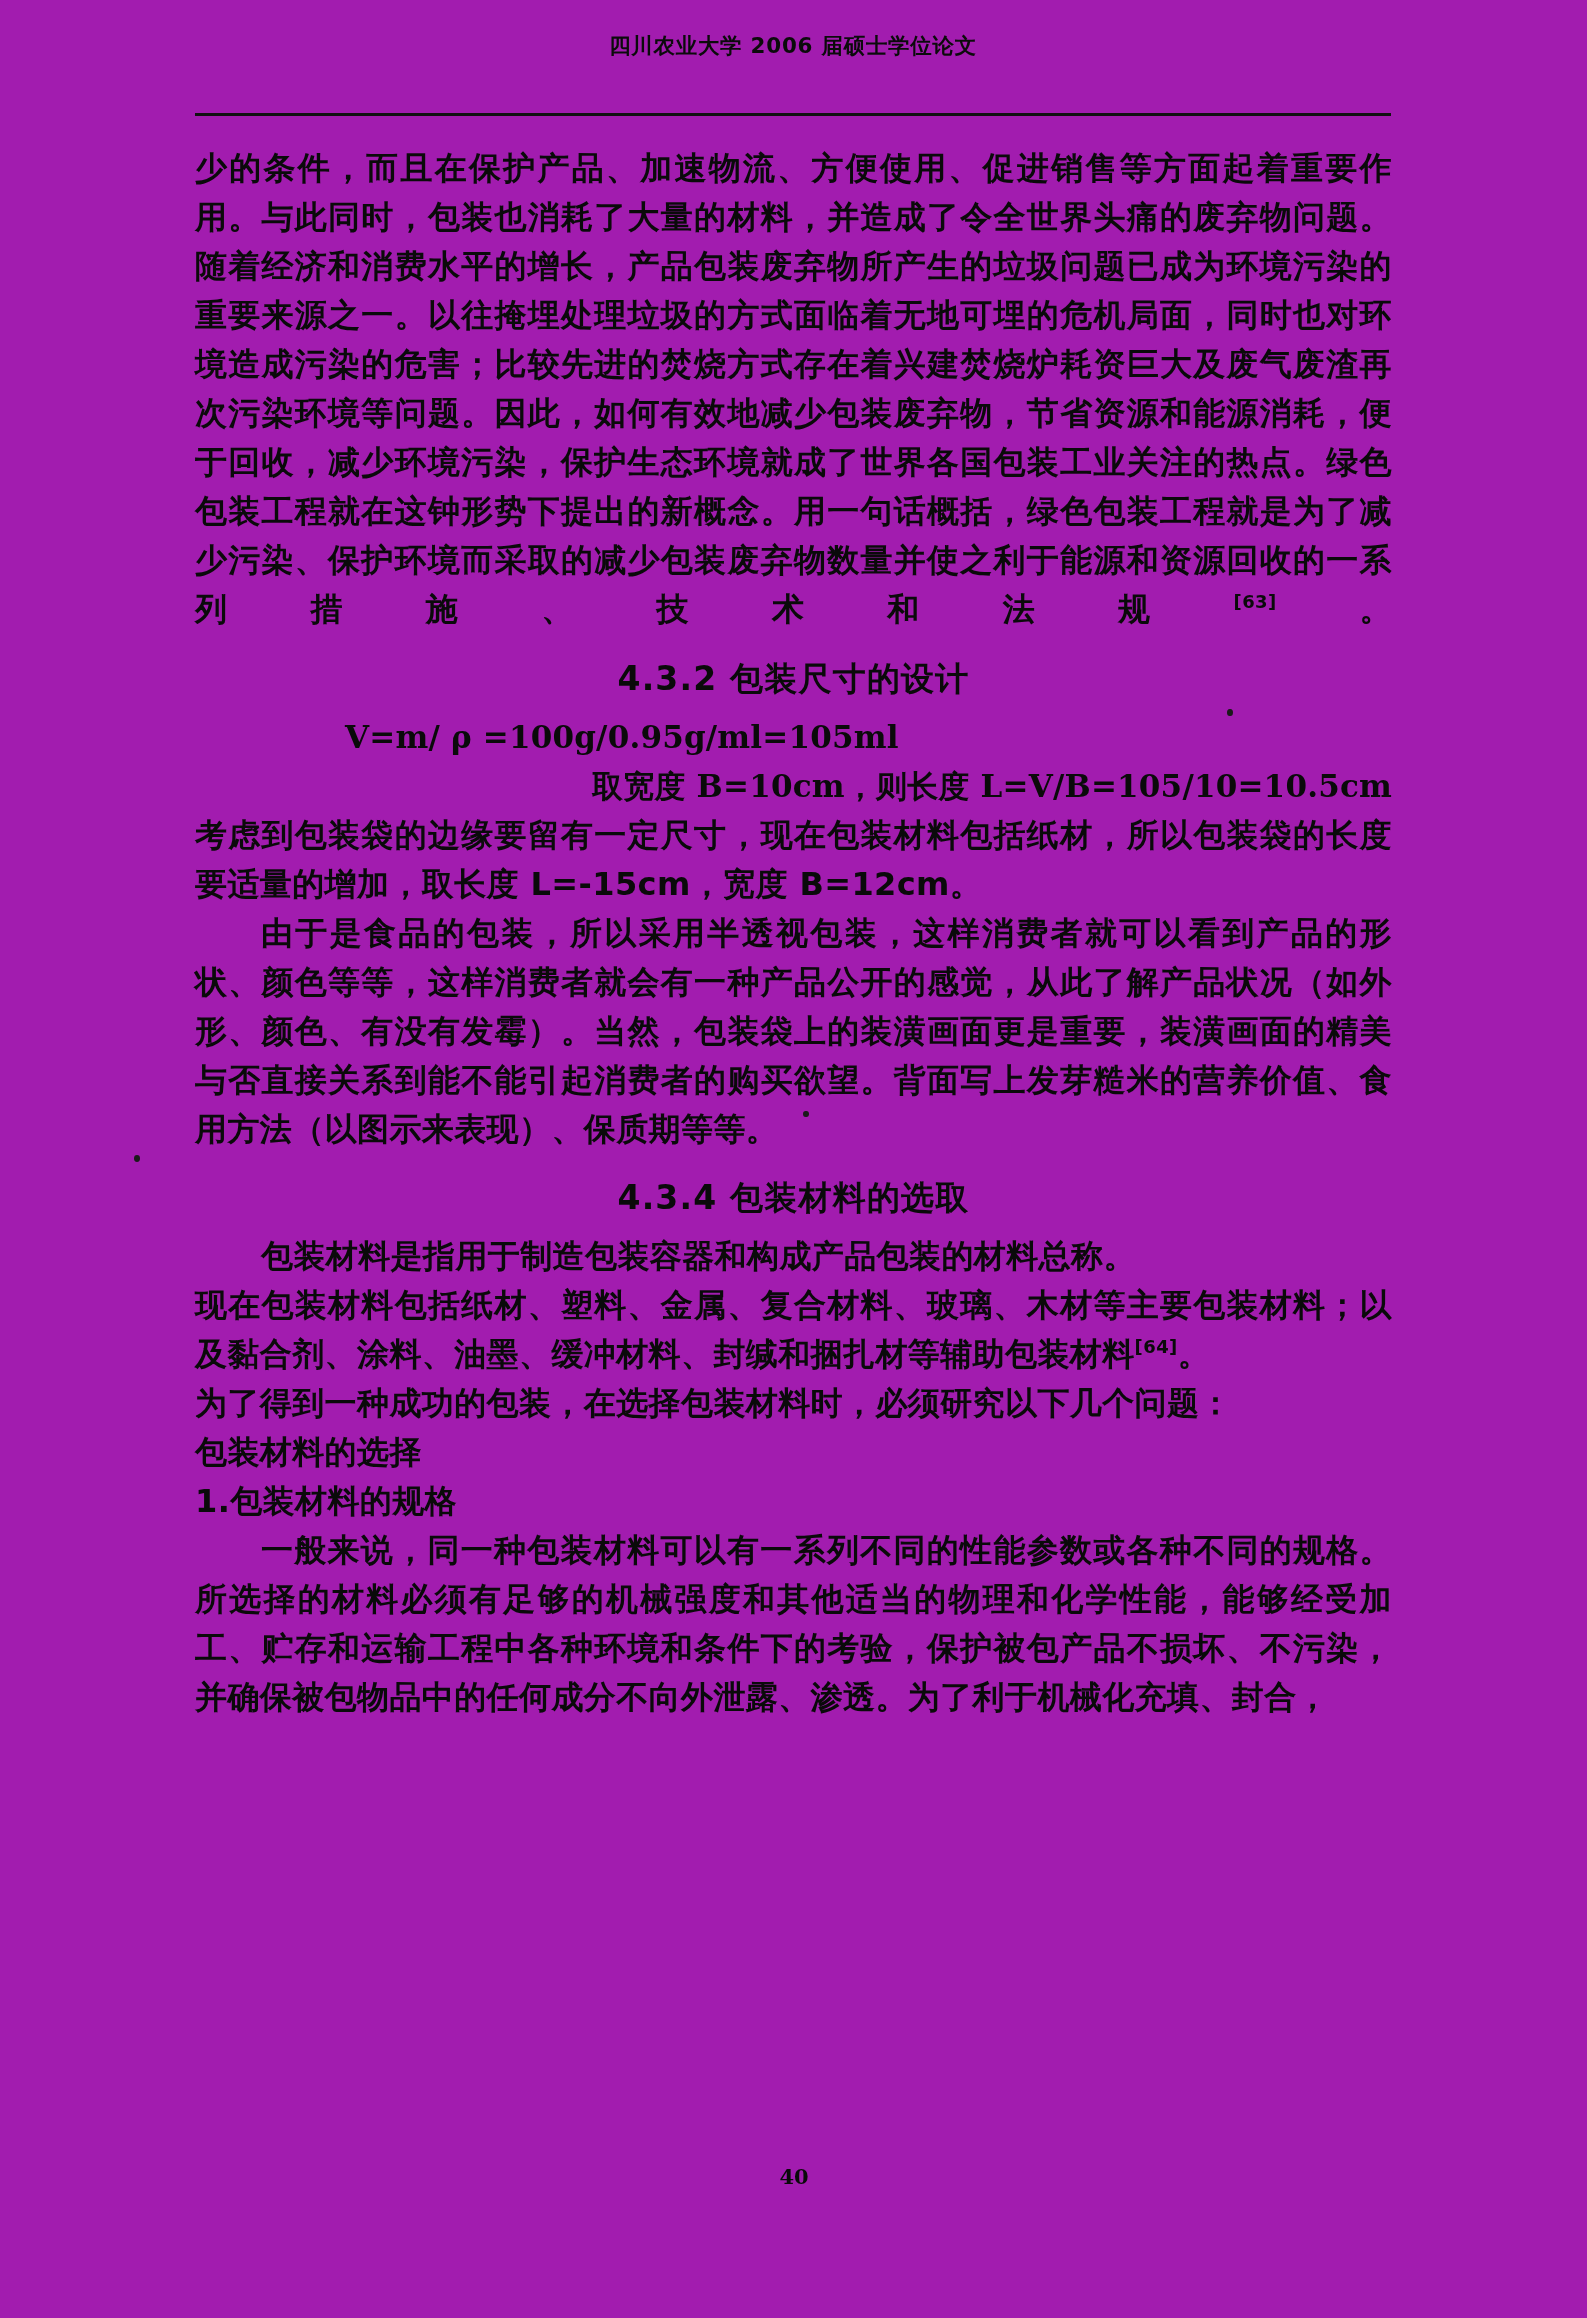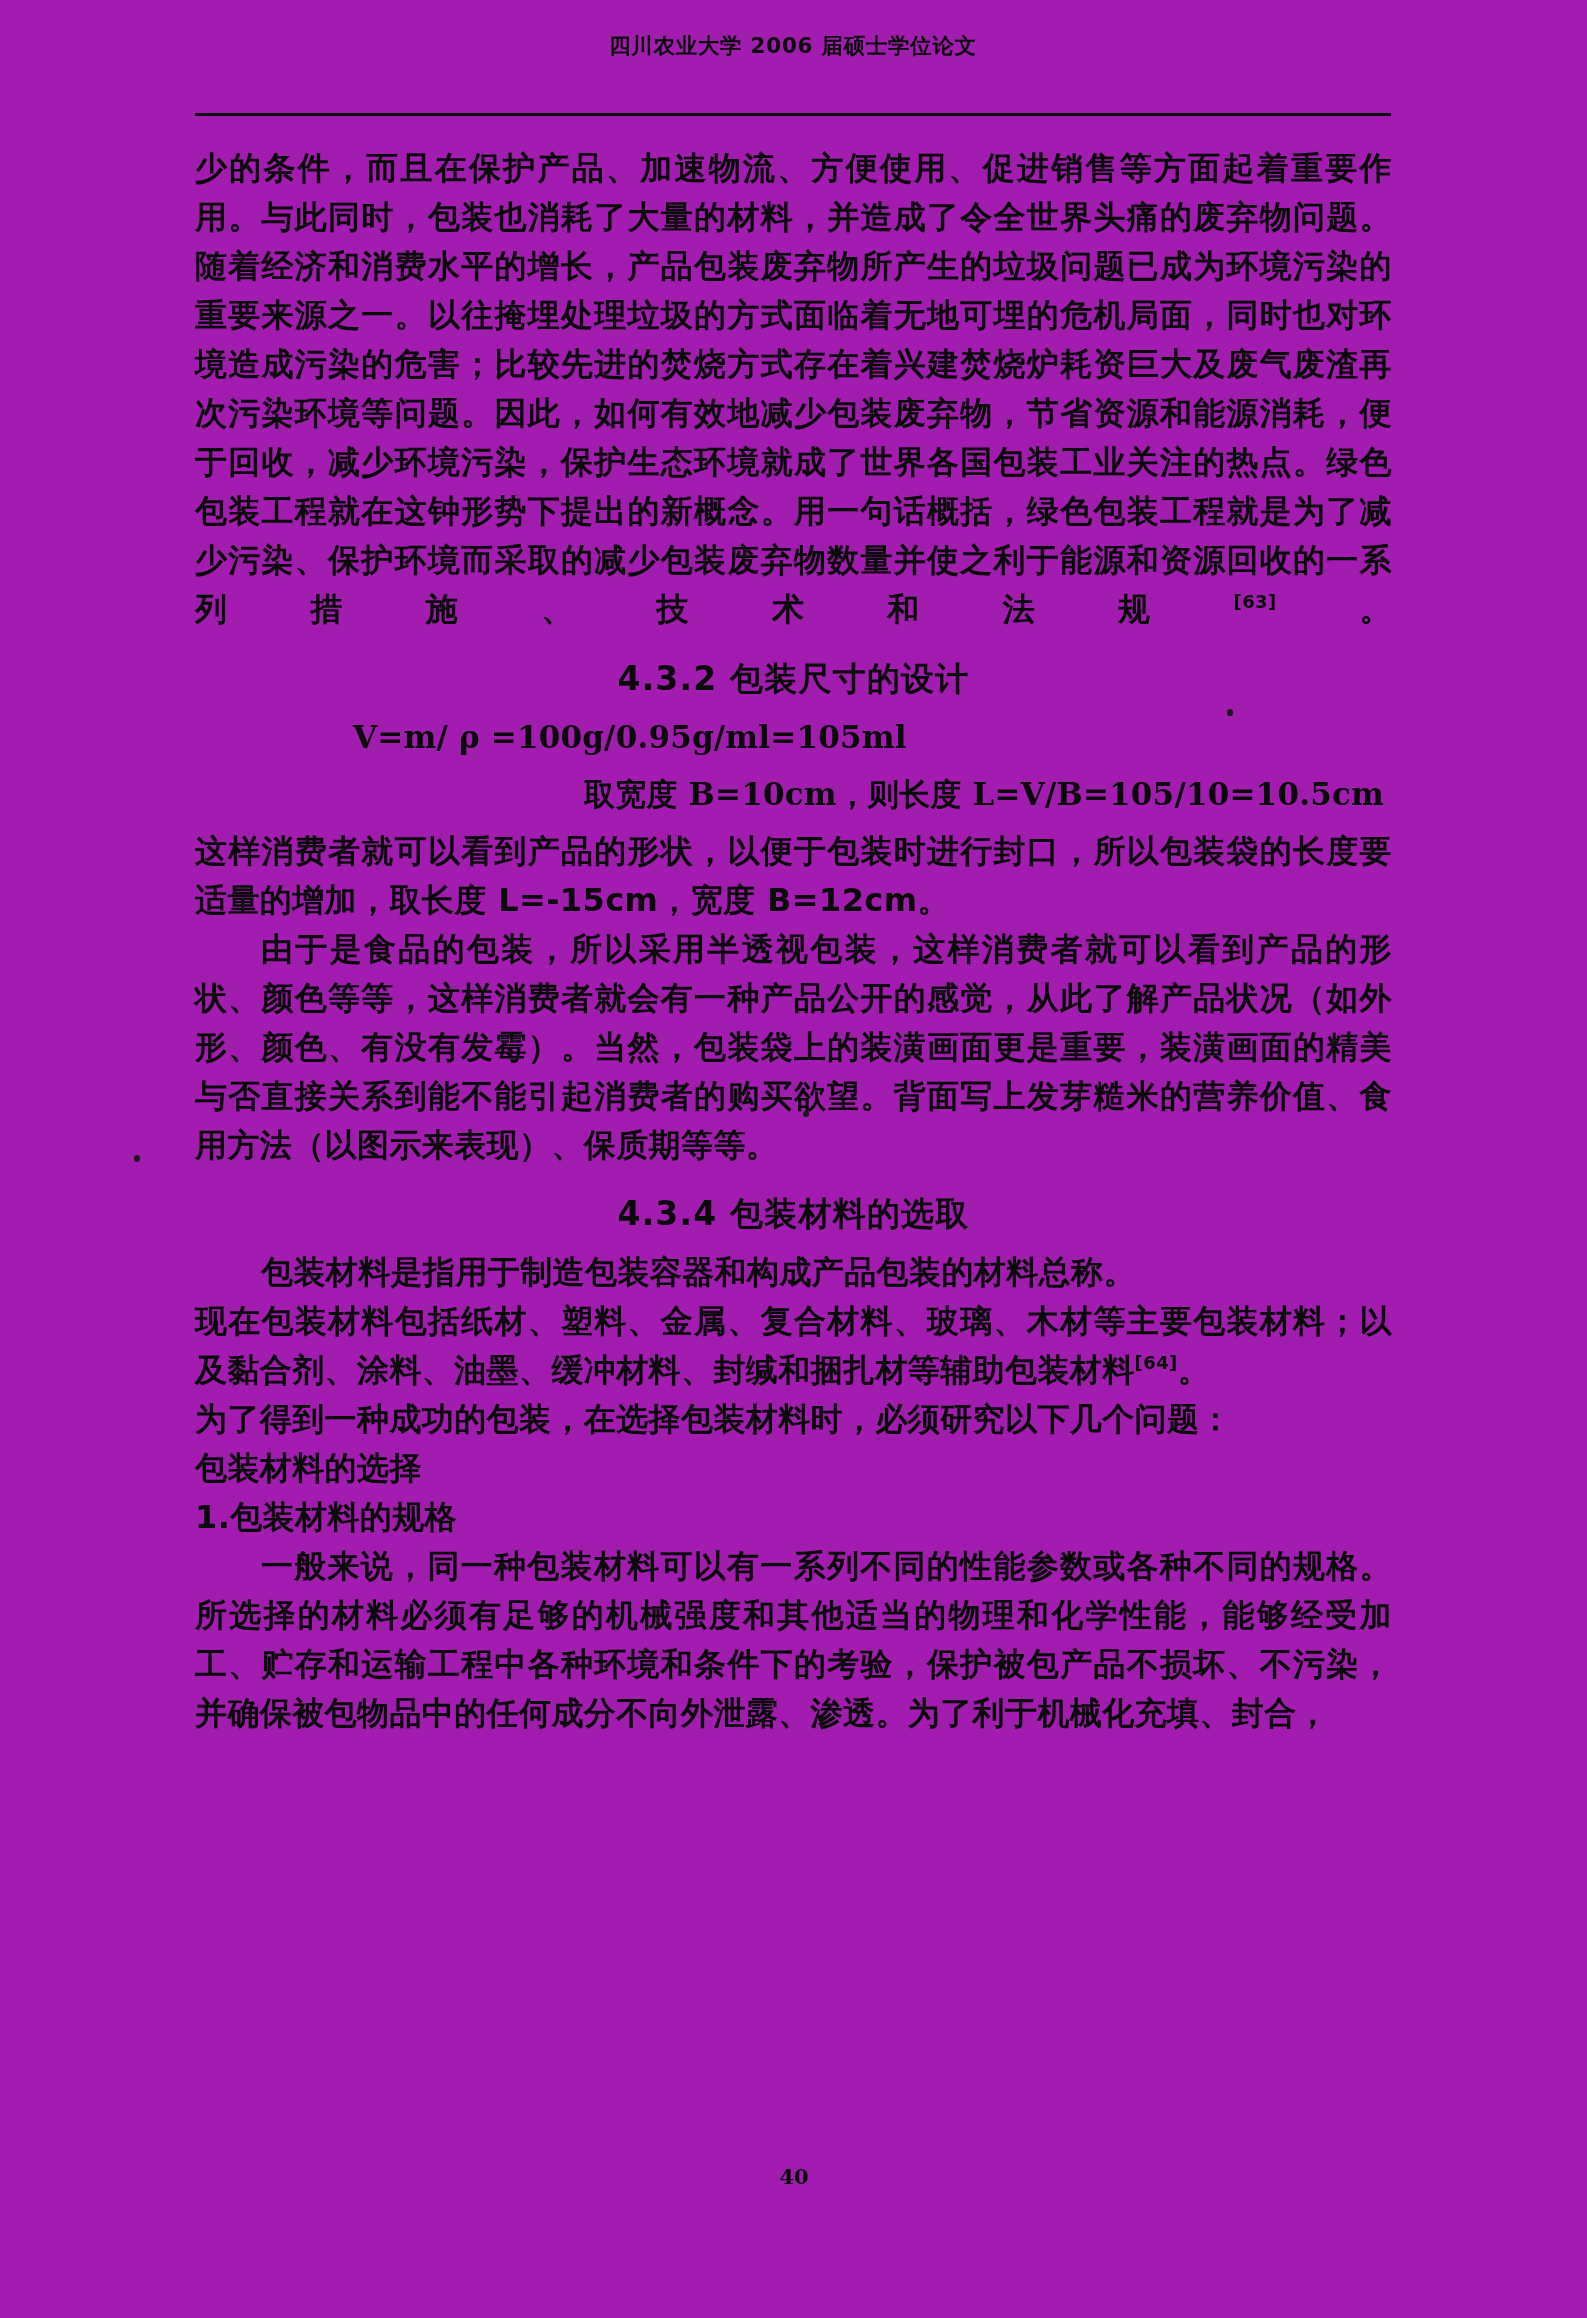--- a/index.html
+++ b/index.html
@@ -83,21 +83,21 @@
     margin: 20.6px 0 11px 0;
     text-align: center;
   }
 
   .formula {
     font-family: "DejaVu Serif", "Liberation Serif", serif;
     font-size: 31px;
     font-weight: 700;
     color: #0a0a0a;
     line-height: 49px;
-    margin: 8px;
+    margin: 0;
     letter-spacing: 0.2px;
   }
   .formula.ind1 { padding-left: 150px; }
   .formula.ind2 { padding-left: 117px; text-align: right; }
 
   sup.cite {
     font-size: 18px;
     font-weight: 700;
     vertical-align: super;
     line-height: 0;
@@ -146,21 +146,21 @@
 
     <p class="para just"><span>少的条件，而且在保护产品、加速物流、方便使用、促进销售等方面起着重要作用。与此同时，包装也消耗了大量的材料，并造成了令全世界头痛的废弃物问题。随着经济和消费水平的增长，产品包装废弃物所产生的垃圾问题已成为环境污染的重要来源之一。以往掩埋处理垃圾的方式面临着无地可埋的危机局面，同时也对环境造成污染的危害；比较先进的焚烧方式存在着兴建焚烧炉耗资巨大及废气废渣再次污染环境等问题。因此，如何有效地减少包装废弃物，节省资源和能源消耗，便于回收，减少环境污染，保护生态环境就成了世界各国包装工业关注的热点。绿色包装工程就在这钟形势下提出的新概念。用一句话概括，绿色包装工程就是为了减少污染、保护环境而采取的减少包装废弃物数量并使之利于能源和资源回收的一系列措施、技术和法规</span><sup class="cite">[63]</sup><span>。</span></p>
 
     <h2 class="heading">4.3.2 包装尺寸的设计</h2>
 
 
     <p class="formula ind1">V=m/ ρ =100g/0.95g/ml=105ml</p>
 
     <p class="formula ind2">取宽度 B=10cm，则长度 L=V/B=105/10=10.5cm</p>
 
-    <p class="para just left-last">这样消费者就可以看到产品的形状，以便于包装时进行封口，所以包装袋的长度要适量的增加，取长度 L=-15cm，宽度 B=12cm。</p>
+    <p class="para just left-last">考虑到包装袋的边缘要留有一定尺寸，现在包装材料包括纸材，所以包装袋的长度要适量的增加，取长度 L=-15cm，宽度 B=12cm。</p>
 
 
     <p class="para indent just left-last">由于是食品的包装，所以采用半透视包装，这样消费者就可以看到产品的形状、颜色等等，这样消费者就会有一种产品公开的感觉，从此了解产品状况（如外形、颜色、有没有发霉）。当然，包装袋上的装潢画面更是重要，装潢画面的精美与否直接关系到能不能引起消费者的购买欲望。背面写上发芽糙米的营养价值、食用方法（以图示来表现）、保质期等等。</p>
 
     <h2 class="heading">4.3.4 包装材料的选取</h2>
 
     <p class="para indent">包装材料是指用于制造包装容器和构成产品包装的材料总称。</p>
 
     <p class="para just left-last"><span>现在包装材料包括纸材、塑料、金属、复合材料、玻璃、木材等主要包装材料；以及黏合剂、涂料、油墨、缓冲材料、封缄和捆扎材等辅助包装材料</span><sup class="cite">[64]</sup><span>。</span></p>
 

